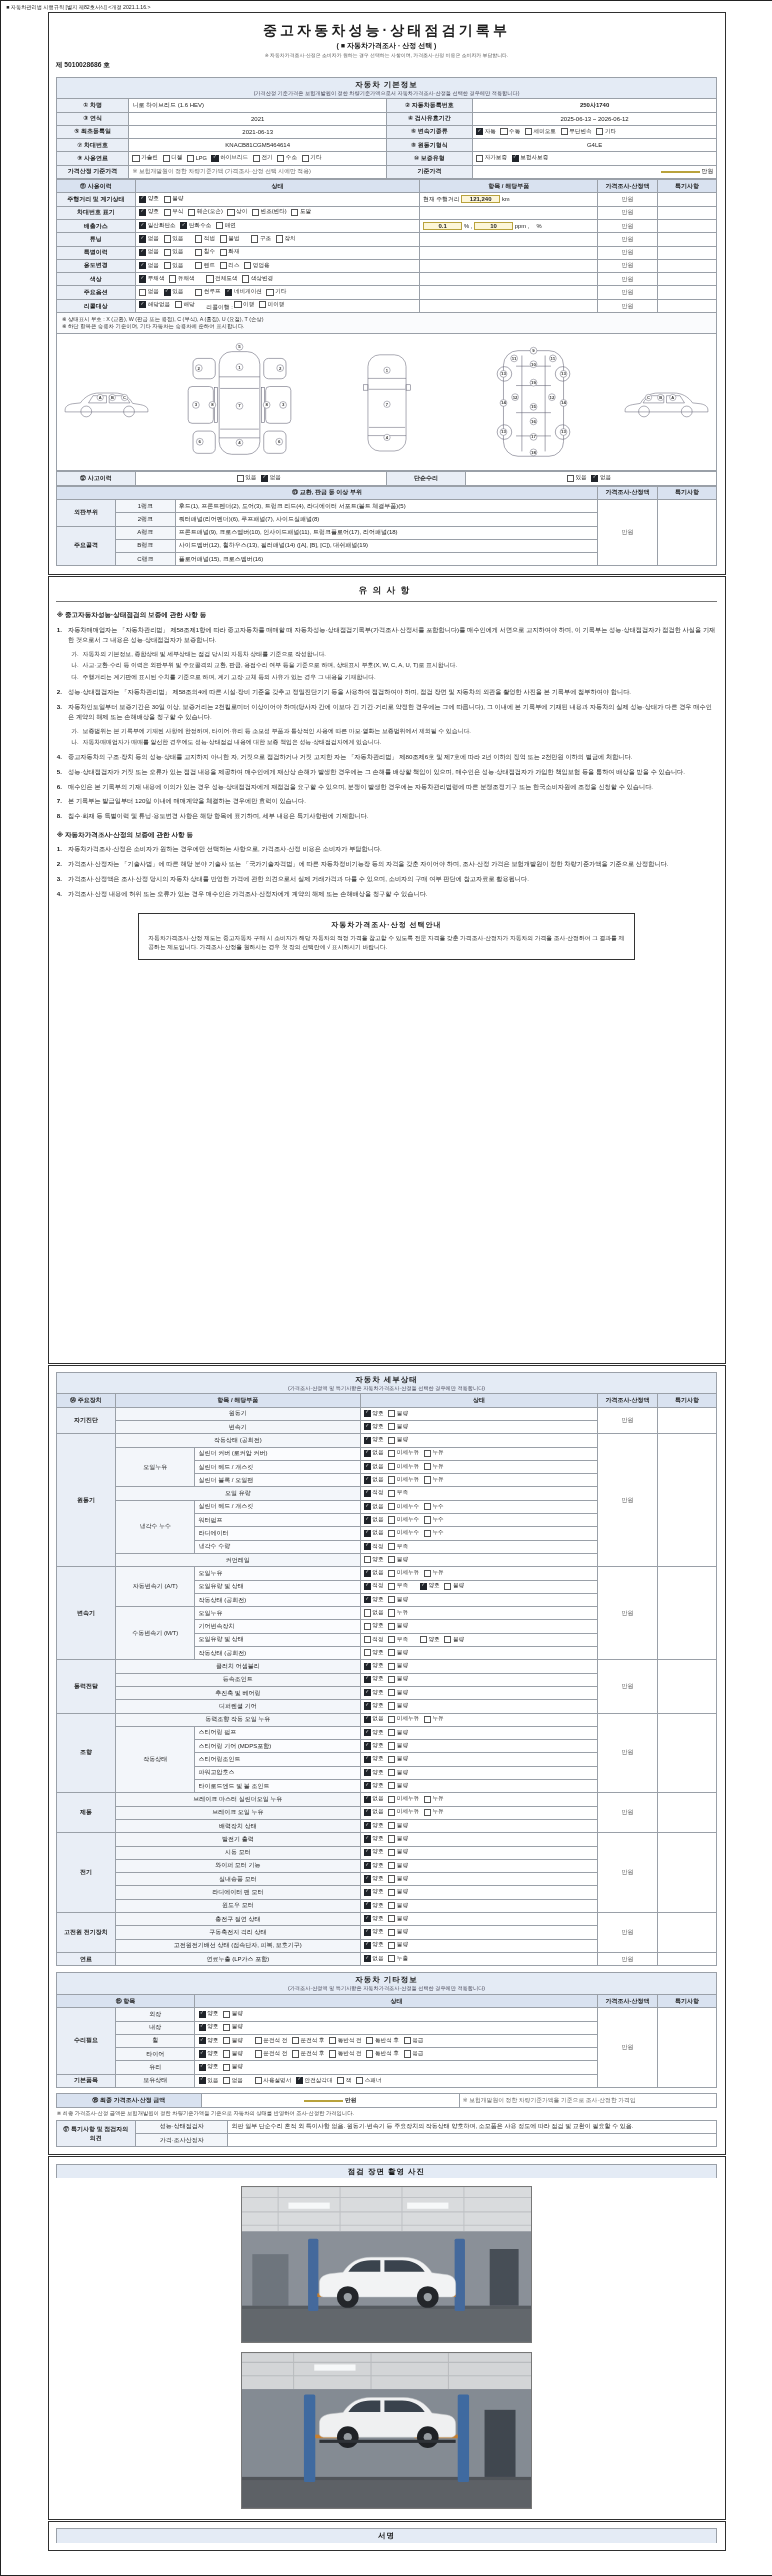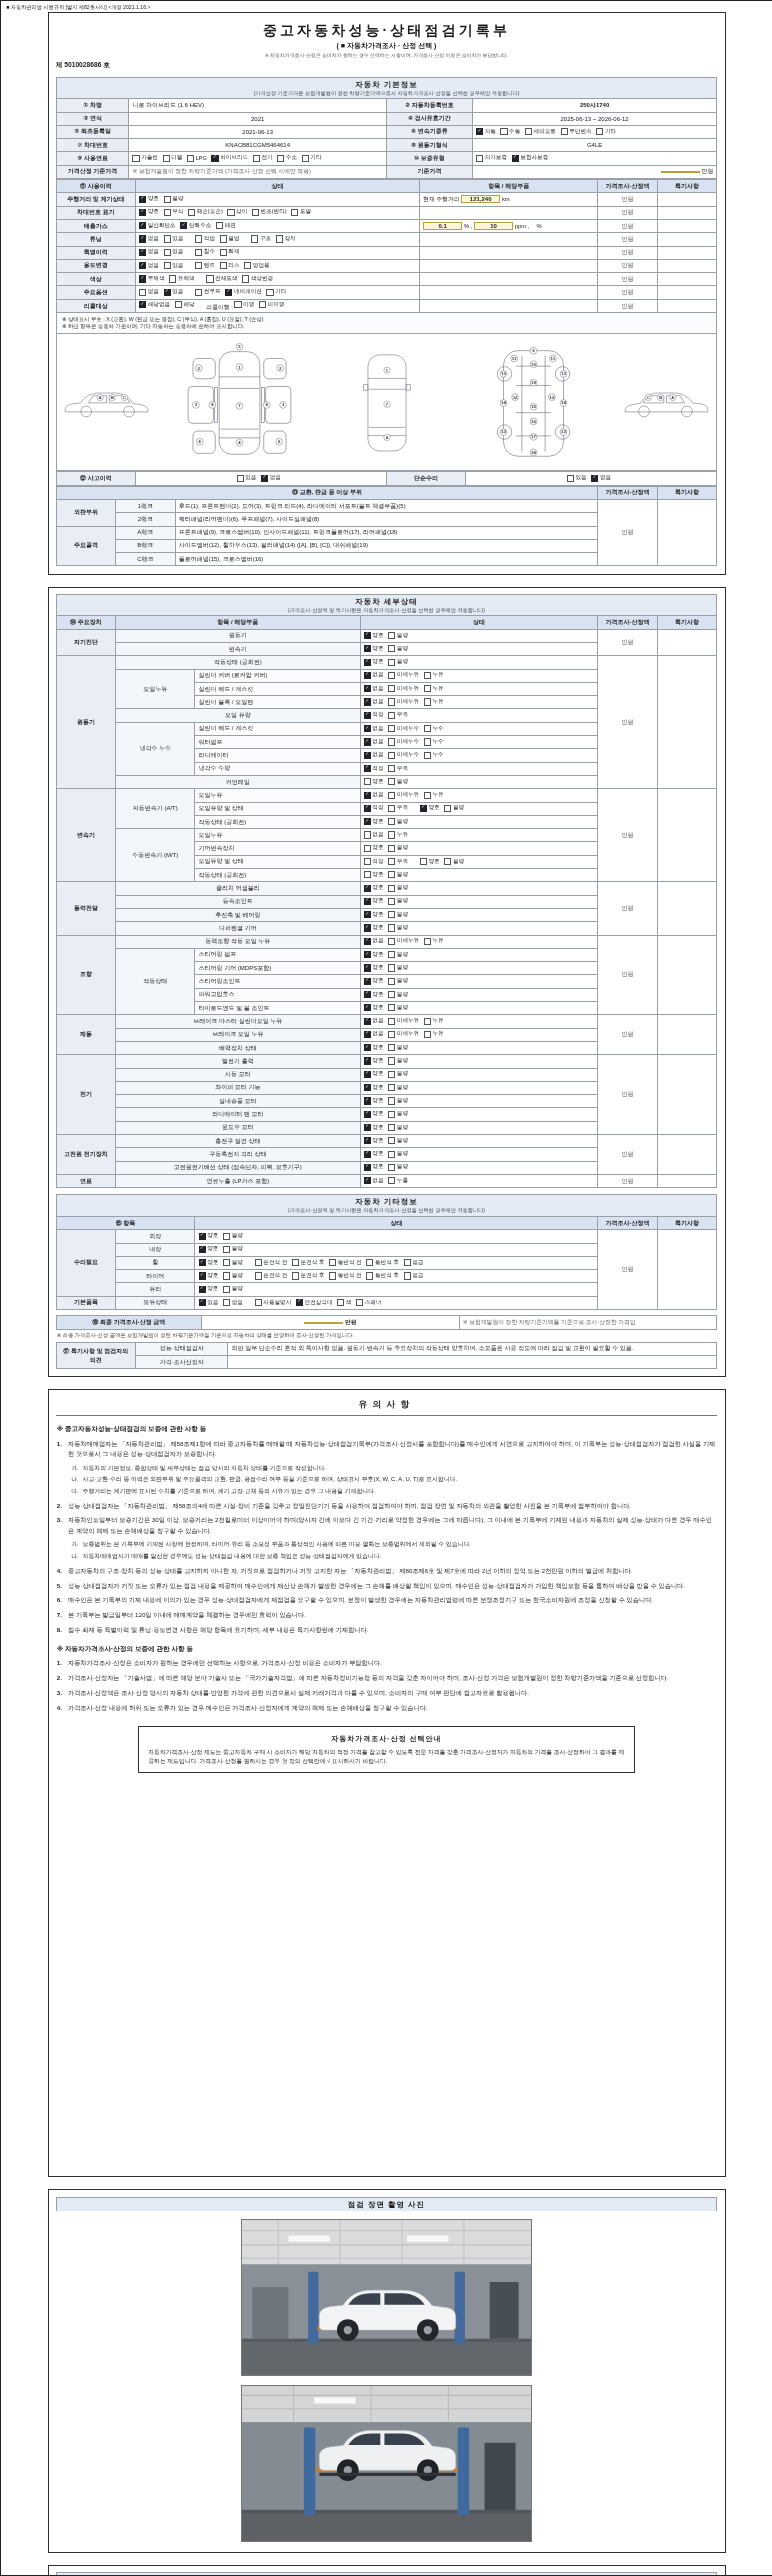--- a/index.html
+++ b/index.html
@@ -1,19 +1,19 @@
 <!DOCTYPE html>
 <html lang="ko" style="font-size:8.2px"><head>
 <meta charset="utf-8">
 <style>
   html,body{margin:0;padding:0;background:#e9e9e9;font-family:"Liberation Sans","DejaVu Sans",sans-serif;color:#1c1c1c;}
   .page{width:773px;height:2576px;background:#fff;border:1px solid #222;box-sizing:border-box;overflow:hidden;}
   .formref{font-size:5.2px;color:#222;padding:2.6px 5.2px 1.5px;}
   .sheet{width:678px;margin:0 auto;}
-  .block{border:1px solid #2f2f2f;padding:5.2px 7.2px 7.2px;margin-bottom:12px;background:#fff;box-sizing:border-box;}
+  .block{border:1px solid #2f2f2f;padding:5.2px 7.2px 7.2px;margin-bottom:1px;background:#fff;box-sizing:border-box;}
   .doc-title{text-align:center;font-size:14px;font-weight:bold;letter-spacing:3.1px;margin:4.1px 0 1px;}
   .doc-sub{text-align:center;font-size:7px;font-weight:bold;margin-bottom:1px;}
   .doc-subnote{text-align:center;font-size:4.9px;color:#555;margin-bottom:3.1px;}
   .doc-no{font-size:6.7px;font-weight:bold;margin:1px 0 4.1px;}
   .bar{background:#e4ebf5;border:0.5px solid #9aa0a8;border-bottom:none;text-align:center;padding:2.1px 0 1.5px;margin-top:6.2px;}
   .bar-t{font-size:7.5px;font-weight:bold;letter-spacing:1px;}
   .bar-n{font-size:5.2px;color:#445;}
   .legend{border:0.5px solid #9aa0a8;border-top:none;padding:2.1px 5.2px;font-size:5.4px;color:#333;background:#fafbfd;}
   .legend div{margin:0.5px 0;}
   .tbl{width:100%;border-collapse:collapse;table-layout:fixed;background:#fff;}
@@ -559,20 +559,100 @@
               </tr>
               <tr>
                 <td class="it">C랭크</td>
                 <td class="lt sm">플로어패널(15), 크로스멤버(16)</td>
               </tr>
             </tbody>
           </table>
         </div>
     </div>
 
+    <div class="block block-notices">
+      <div class="nt-head">유의사항</div>
+      <div>
+          <div class="nt-h">※ 중고자동차성능·상태점검의 보증에 관한 사항 등</div>
+          <div class="nt-i">
+            <span class="no">1.</span>
+            <span>자동차매매업자는 「자동차관리법」 제58조제1항에 따라 중고자동차를 매매할 때 자동차성능·상태점검기록부(가격조사·산정서를 포함합니다)를 매수인에게 서면으로 고지하여야 하며, 이 기록부는 성능·상태점검자가 점검한 사실을 기재한 것으로서 그 내용은 성능·상태점검자가 보증합니다.</span>
+          </div>
+          <div class="nt-s">
+            <span class="no">가.</span>
+            <span>자동차의 기본정보, 종합상태 및 세부상태는 점검 당시의 자동차 상태를 기준으로 작성합니다.</span>
+          </div>
+          <div class="nt-s">
+            <span class="no">나.</span>
+            <span>사고·교환·수리 등 이력은 외판부위 및 주요골격의 교환, 판금, 용접수리 여부 등을 기준으로 하며, 상태표시 부호(X, W, C, A, U, T)로 표시합니다.</span>
+          </div>
+          <div class="nt-s">
+            <span class="no">다.</span>
+            <span>주행거리는 계기판에 표시된 수치를 기준으로 하며, 계기 고장·교체 등의 사유가 있는 경우 그 내용을 기재합니다.</span>
+          </div>
+          <div class="nt-i">
+            <span class="no">2.</span>
+            <span>성능·상태점검자는 「자동차관리법」 제58조의4에 따른 시설·장비 기준을 갖추고 정밀진단기기 등을 사용하여 점검하여야 하며, 점검 장면 및 자동차의 외관을 촬영한 사진을 본 기록부에 첨부하여야 합니다.</span>
+          </div>
+          <div class="nt-i">
+            <span class="no">3.</span>
+            <span>자동차인도일부터 보증기간은 30일 이상, 보증거리는 2천킬로미터 이상이어야 하며(당사자 간에 이보다 긴 기간·거리로 약정한 경우에는 그에 따릅니다), 그 이내에 본 기록부에 기재된 내용과 자동차의 실제 성능·상태가 다른 경우 매수인은 계약의 해제 또는 손해배상을 청구할 수 있습니다.</span>
+          </div>
+          <div class="nt-s">
+            <span class="no">가.</span>
+            <span>보증범위는 본 기록부에 기재된 사항에 한정하며, 타이어·유리 등 소모성 부품과 통상적인 사용에 따른 마모·열화는 보증범위에서 제외될 수 있습니다.</span>
+          </div>
+          <div class="nt-s">
+            <span class="no">나.</span>
+            <span>자동차매매업자가 매매를 알선한 경우에도 성능·상태점검 내용에 대한 보증 책임은 성능·상태점검자에게 있습니다.</span>
+          </div>
+          <div class="nt-i">
+            <span class="no">4.</span>
+            <span>중고자동차의 구조·장치 등의 성능·상태를 고지하지 아니한 자, 거짓으로 점검하거나 거짓 고지한 자는 「자동차관리법」 제80조제6호 및 제7호에 따라 2년 이하의 징역 또는 2천만원 이하의 벌금에 처합니다.</span>
+          </div>
+          <div class="nt-i">
+            <span class="no">5.</span>
+            <span>성능·상태점검자가 거짓 또는 오류가 있는 점검 내용을 제공하여 매수인에게 재산상 손해가 발생한 경우에는 그 손해를 배상할 책임이 있으며, 매수인은 성능·상태점검자가 가입한 책임보험 등을 통하여 배상을 받을 수 있습니다.</span>
+          </div>
+          <div class="nt-i">
+            <span class="no">6.</span>
+            <span>매수인은 본 기록부의 기재 내용에 이의가 있는 경우 성능·상태점검자에게 재점검을 요구할 수 있으며, 분쟁이 발생한 경우에는 자동차관리법령에 따른 분쟁조정기구 또는 한국소비자원에 조정을 신청할 수 있습니다.</span>
+          </div>
+          <div class="nt-i">
+            <span class="no">7.</span>
+            <span>본 기록부는 발급일부터 120일 이내에 매매계약을 체결하는 경우에만 효력이 있습니다.</span>
+          </div>
+          <div class="nt-i">
+            <span class="no">8.</span>
+            <span>침수·화재 등 특별이력 및 튜닝·용도변경 사항은 해당 항목에 표기하며, 세부 내용은 특기사항란에 기재합니다.</span>
+          </div>
+          <div class="nt-h">※ 자동차가격조사·산정의 보증에 관한 사항 등</div>
+          <div class="nt-i">
+            <span class="no">1.</span>
+            <span>자동차가격조사·산정은 소비자가 원하는 경우에만 선택하는 사항으로, 가격조사·산정 비용은 소비자가 부담합니다.</span>
+          </div>
+          <div class="nt-i">
+            <span class="no">2.</span>
+            <span>가격조사·산정자는 「기술사법」에 따른 해당 분야 기술사 또는 「국가기술자격법」에 따른 자동차정비기능장 등의 자격을 갖춘 자이어야 하며, 조사·산정 가격은 보험개발원이 정한 차량기준가액을 기준으로 산정합니다.</span>
+          </div>
+          <div class="nt-i">
+            <span class="no">3.</span>
+            <span>가격조사·산정액은 조사·산정 당시의 자동차 상태를 반영한 가격에 관한 의견으로서 실제 거래가격과 다를 수 있으며, 소비자의 구매 여부 판단에 참고자료로 활용됩니다.</span>
+          </div>
+          <div class="nt-i">
+            <span class="no">4.</span>
+            <span>가격조사·산정 내용에 허위 또는 오류가 있는 경우 매수인은 가격조사·산정자에게 계약의 해제 또는 손해배상을 청구할 수 있습니다.</span>
+          </div>
+        </div>
+      <div class="nt-box">
+        <div class="nt-box-t">자동차가격조사·산정 선택안내</div>
+        <div class="nt-box-b">자동차가격조사·산정 제도는 중고자동차 구매 시 소비자가 해당 자동차의 적정 가격을 참고할 수 있도록 전문 자격을 갖춘 가격조사·산정자가 자동차의 가격을 조사·산정하여 그 결과를 제공하는 제도입니다. 가격조사·산정을 원하시는 경우 첫 장의 선택란에 √ 표시하시기 바랍니다.</div>
+      </div>
+    </div>
+
     <div class="block">
       <div class="bar" style="margin-top:1px;">
         <div class="bar-t">자동차 세부상태</div>
         <div class="bar-n">(가격조사·산정액 및 특기사항은 자동차가격조사·산정을 선택한 경우에만 적용합니다)</div>
       </div>
       <div>
           <table class="tbl">
             <colgroup>
               <col style="width: 9%;">
               <col style="width: 12%;">
@@ -1247,100 +1327,20 @@
                 <td class="it">성능·상태점검자</td>
                 <td class="lt sm">외판 일부 단순수리 흔적 외 특이사항 없음. 원동기·변속기 등 주요장치의 작동상태 양호하며, 소모품은 사용 정도에 따라 점검 및 교환이 필요할 수 있음.</td>
               </tr>
               <tr>
                 <td class="it">가격·조사산정자</td>
                 <td class="lt sm"></td>
               </tr>
             </tbody>
           </table>
         </div>
-    </div>
-
-    <div class="block block-notices">
-      <div class="nt-head">유의사항</div>
-      <div>
-          <div class="nt-h">※ 중고자동차성능·상태점검의 보증에 관한 사항 등</div>
-          <div class="nt-i">
-            <span class="no">1.</span>
-            <span>자동차매매업자는 「자동차관리법」 제58조제1항에 따라 중고자동차를 매매할 때 자동차성능·상태점검기록부(가격조사·산정서를 포함합니다)를 매수인에게 서면으로 고지하여야 하며, 이 기록부는 성능·상태점검자가 점검한 사실을 기재한 것으로서 그 내용은 성능·상태점검자가 보증합니다.</span>
-          </div>
-          <div class="nt-s">
-            <span class="no">가.</span>
-            <span>자동차의 기본정보, 종합상태 및 세부상태는 점검 당시의 자동차 상태를 기준으로 작성합니다.</span>
-          </div>
-          <div class="nt-s">
-            <span class="no">나.</span>
-            <span>사고·교환·수리 등 이력은 외판부위 및 주요골격의 교환, 판금, 용접수리 여부 등을 기준으로 하며, 상태표시 부호(X, W, C, A, U, T)로 표시합니다.</span>
-          </div>
-          <div class="nt-s">
-            <span class="no">다.</span>
-            <span>주행거리는 계기판에 표시된 수치를 기준으로 하며, 계기 고장·교체 등의 사유가 있는 경우 그 내용을 기재합니다.</span>
-          </div>
-          <div class="nt-i">
-            <span class="no">2.</span>
-            <span>성능·상태점검자는 「자동차관리법」 제58조의4에 따른 시설·장비 기준을 갖추고 정밀진단기기 등을 사용하여 점검하여야 하며, 점검 장면 및 자동차의 외관을 촬영한 사진을 본 기록부에 첨부하여야 합니다.</span>
-          </div>
-          <div class="nt-i">
-            <span class="no">3.</span>
-            <span>자동차인도일부터 보증기간은 30일 이상, 보증거리는 2천킬로미터 이상이어야 하며(당사자 간에 이보다 긴 기간·거리로 약정한 경우에는 그에 따릅니다), 그 이내에 본 기록부에 기재된 내용과 자동차의 실제 성능·상태가 다른 경우 매수인은 계약의 해제 또는 손해배상을 청구할 수 있습니다.</span>
-          </div>
-          <div class="nt-s">
-            <span class="no">가.</span>
-            <span>보증범위는 본 기록부에 기재된 사항에 한정하며, 타이어·유리 등 소모성 부품과 통상적인 사용에 따른 마모·열화는 보증범위에서 제외될 수 있습니다.</span>
-          </div>
-          <div class="nt-s">
-            <span class="no">나.</span>
-            <span>자동차매매업자가 매매를 알선한 경우에도 성능·상태점검 내용에 대한 보증 책임은 성능·상태점검자에게 있습니다.</span>
-          </div>
-          <div class="nt-i">
-            <span class="no">4.</span>
-            <span>중고자동차의 구조·장치 등의 성능·상태를 고지하지 아니한 자, 거짓으로 점검하거나 거짓 고지한 자는 「자동차관리법」 제80조제6호 및 제7호에 따라 2년 이하의 징역 또는 2천만원 이하의 벌금에 처합니다.</span>
-          </div>
-          <div class="nt-i">
-            <span class="no">5.</span>
-            <span>성능·상태점검자가 거짓 또는 오류가 있는 점검 내용을 제공하여 매수인에게 재산상 손해가 발생한 경우에는 그 손해를 배상할 책임이 있으며, 매수인은 성능·상태점검자가 가입한 책임보험 등을 통하여 배상을 받을 수 있습니다.</span>
-          </div>
-          <div class="nt-i">
-            <span class="no">6.</span>
-            <span>매수인은 본 기록부의 기재 내용에 이의가 있는 경우 성능·상태점검자에게 재점검을 요구할 수 있으며, 분쟁이 발생한 경우에는 자동차관리법령에 따른 분쟁조정기구 또는 한국소비자원에 조정을 신청할 수 있습니다.</span>
-          </div>
-          <div class="nt-i">
-            <span class="no">7.</span>
-            <span>본 기록부는 발급일부터 120일 이내에 매매계약을 체결하는 경우에만 효력이 있습니다.</span>
-          </div>
-          <div class="nt-i">
-            <span class="no">8.</span>
-            <span>침수·화재 등 특별이력 및 튜닝·용도변경 사항은 해당 항목에 표기하며, 세부 내용은 특기사항란에 기재합니다.</span>
-          </div>
-          <div class="nt-h">※ 자동차가격조사·산정의 보증에 관한 사항 등</div>
-          <div class="nt-i">
-            <span class="no">1.</span>
-            <span>자동차가격조사·산정은 소비자가 원하는 경우에만 선택하는 사항으로, 가격조사·산정 비용은 소비자가 부담합니다.</span>
-          </div>
-          <div class="nt-i">
-            <span class="no">2.</span>
-            <span>가격조사·산정자는 「기술사법」에 따른 해당 분야 기술사 또는 「국가기술자격법」에 따른 자동차정비기능장 등의 자격을 갖춘 자이어야 하며, 조사·산정 가격은 보험개발원이 정한 차량기준가액을 기준으로 산정합니다.</span>
-          </div>
-          <div class="nt-i">
-            <span class="no">3.</span>
-            <span>가격조사·산정액은 조사·산정 당시의 자동차 상태를 반영한 가격에 관한 의견으로서 실제 거래가격과 다를 수 있으며, 소비자의 구매 여부 판단에 참고자료로 활용됩니다.</span>
-          </div>
-          <div class="nt-i">
-            <span class="no">4.</span>
-            <span>가격조사·산정 내용에 허위 또는 오류가 있는 경우 매수인은 가격조사·산정자에게 계약의 해제 또는 손해배상을 청구할 수 있습니다.</span>
-          </div>
-        </div>
-      <div class="nt-box">
-        <div class="nt-box-t">자동차가격조사·산정 선택안내</div>
-        <div class="nt-box-b">자동차가격조사·산정 제도는 중고자동차 구매 시 소비자가 해당 자동차의 적정 가격을 참고할 수 있도록 전문 자격을 갖춘 가격조사·산정자가 자동차의 가격을 조사·산정하여 그 결과를 제공하는 제도입니다. 가격조사·산정을 원하시는 경우 첫 장의 선택란에 √ 표시하시기 바랍니다.</div>
-      </div>
     </div>
 
     <div class="block">
       <div class="bar" style="margin-top:1px;">
         <div class="bar-t">점검 장면 촬영 사진</div>
       </div>
       <div class="photos-wrap">
         <svg class="photo" viewBox="0 0 560 300">
           <rect width="560" height="300" fill="#9aa1a8"></rect>
           <rect width="560" height="86" fill="#d9dbdd"></rect>

